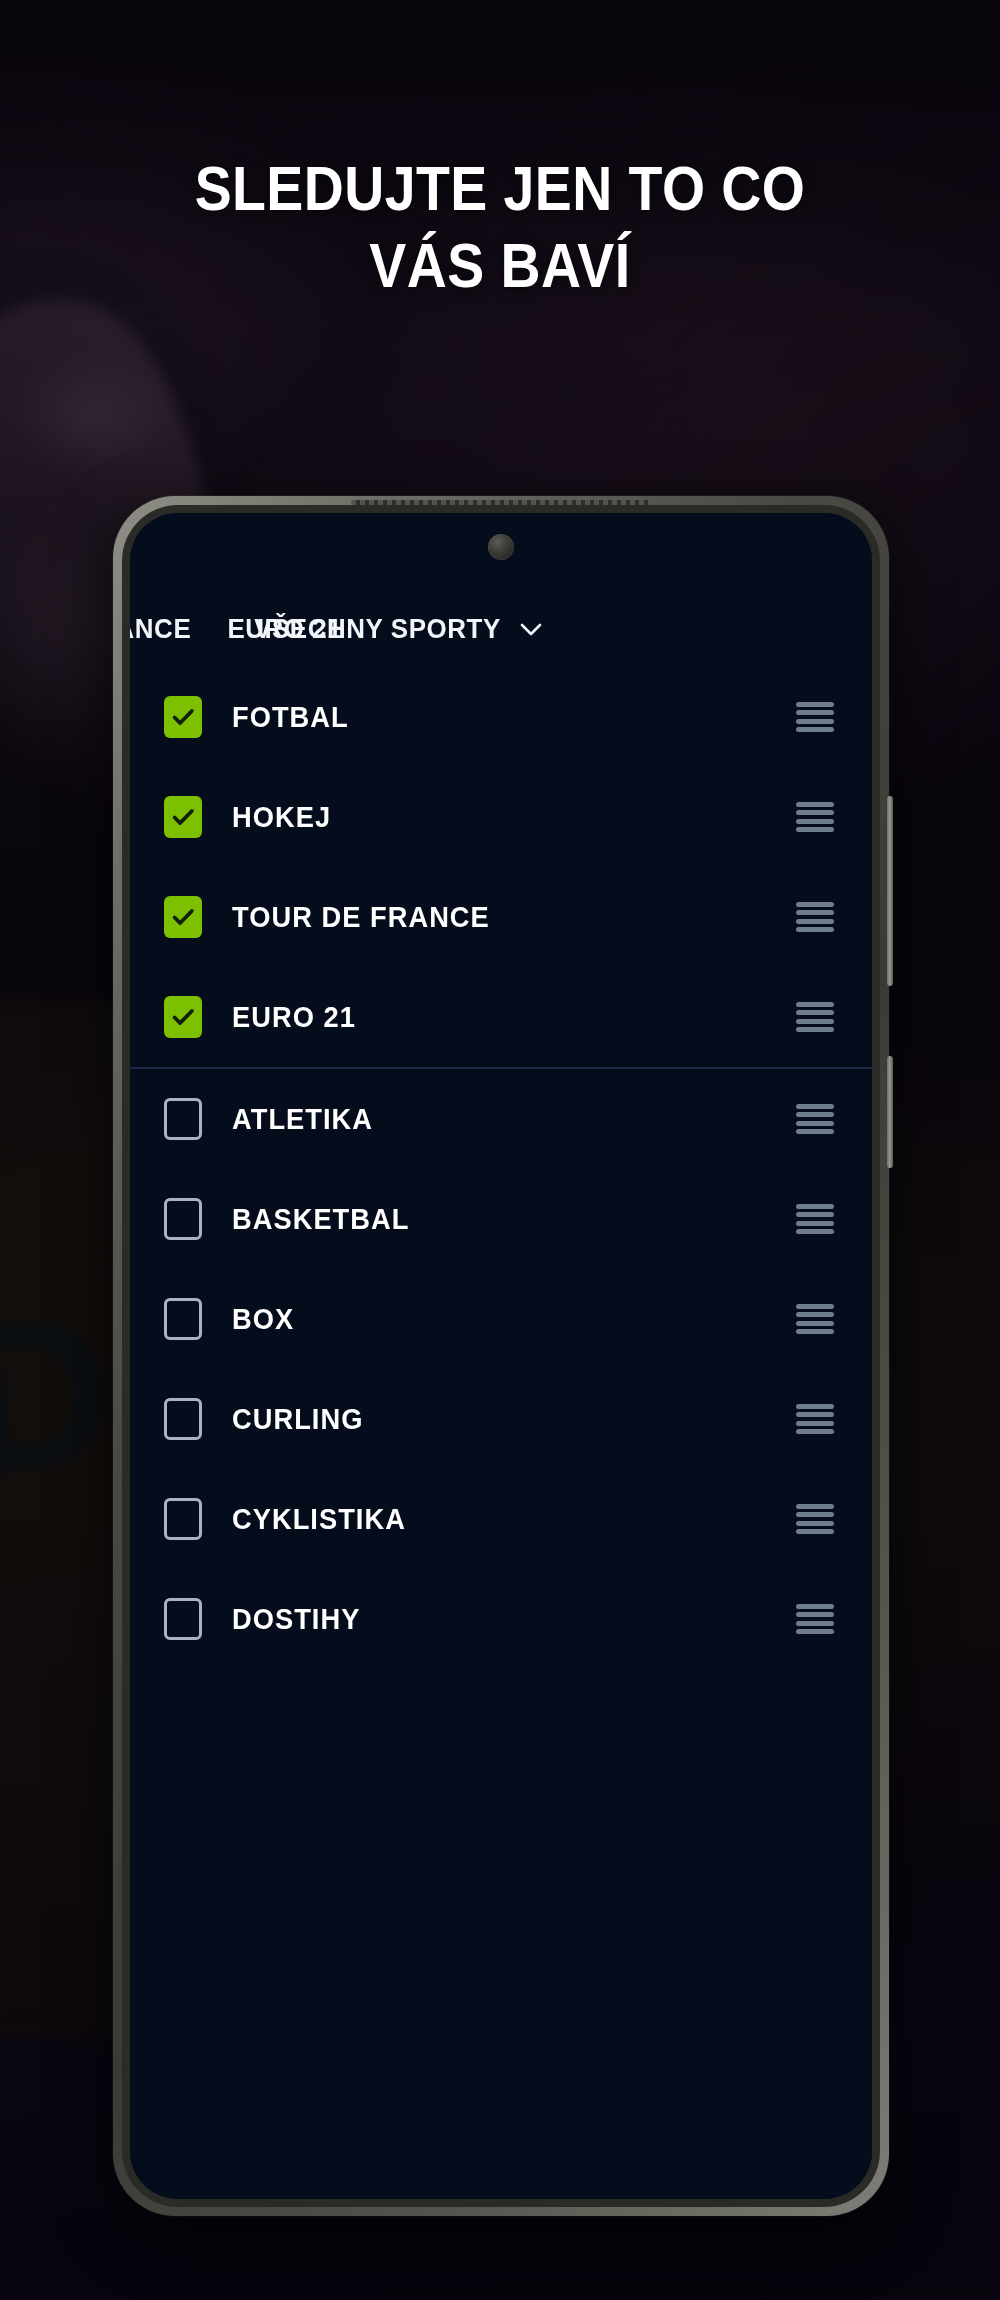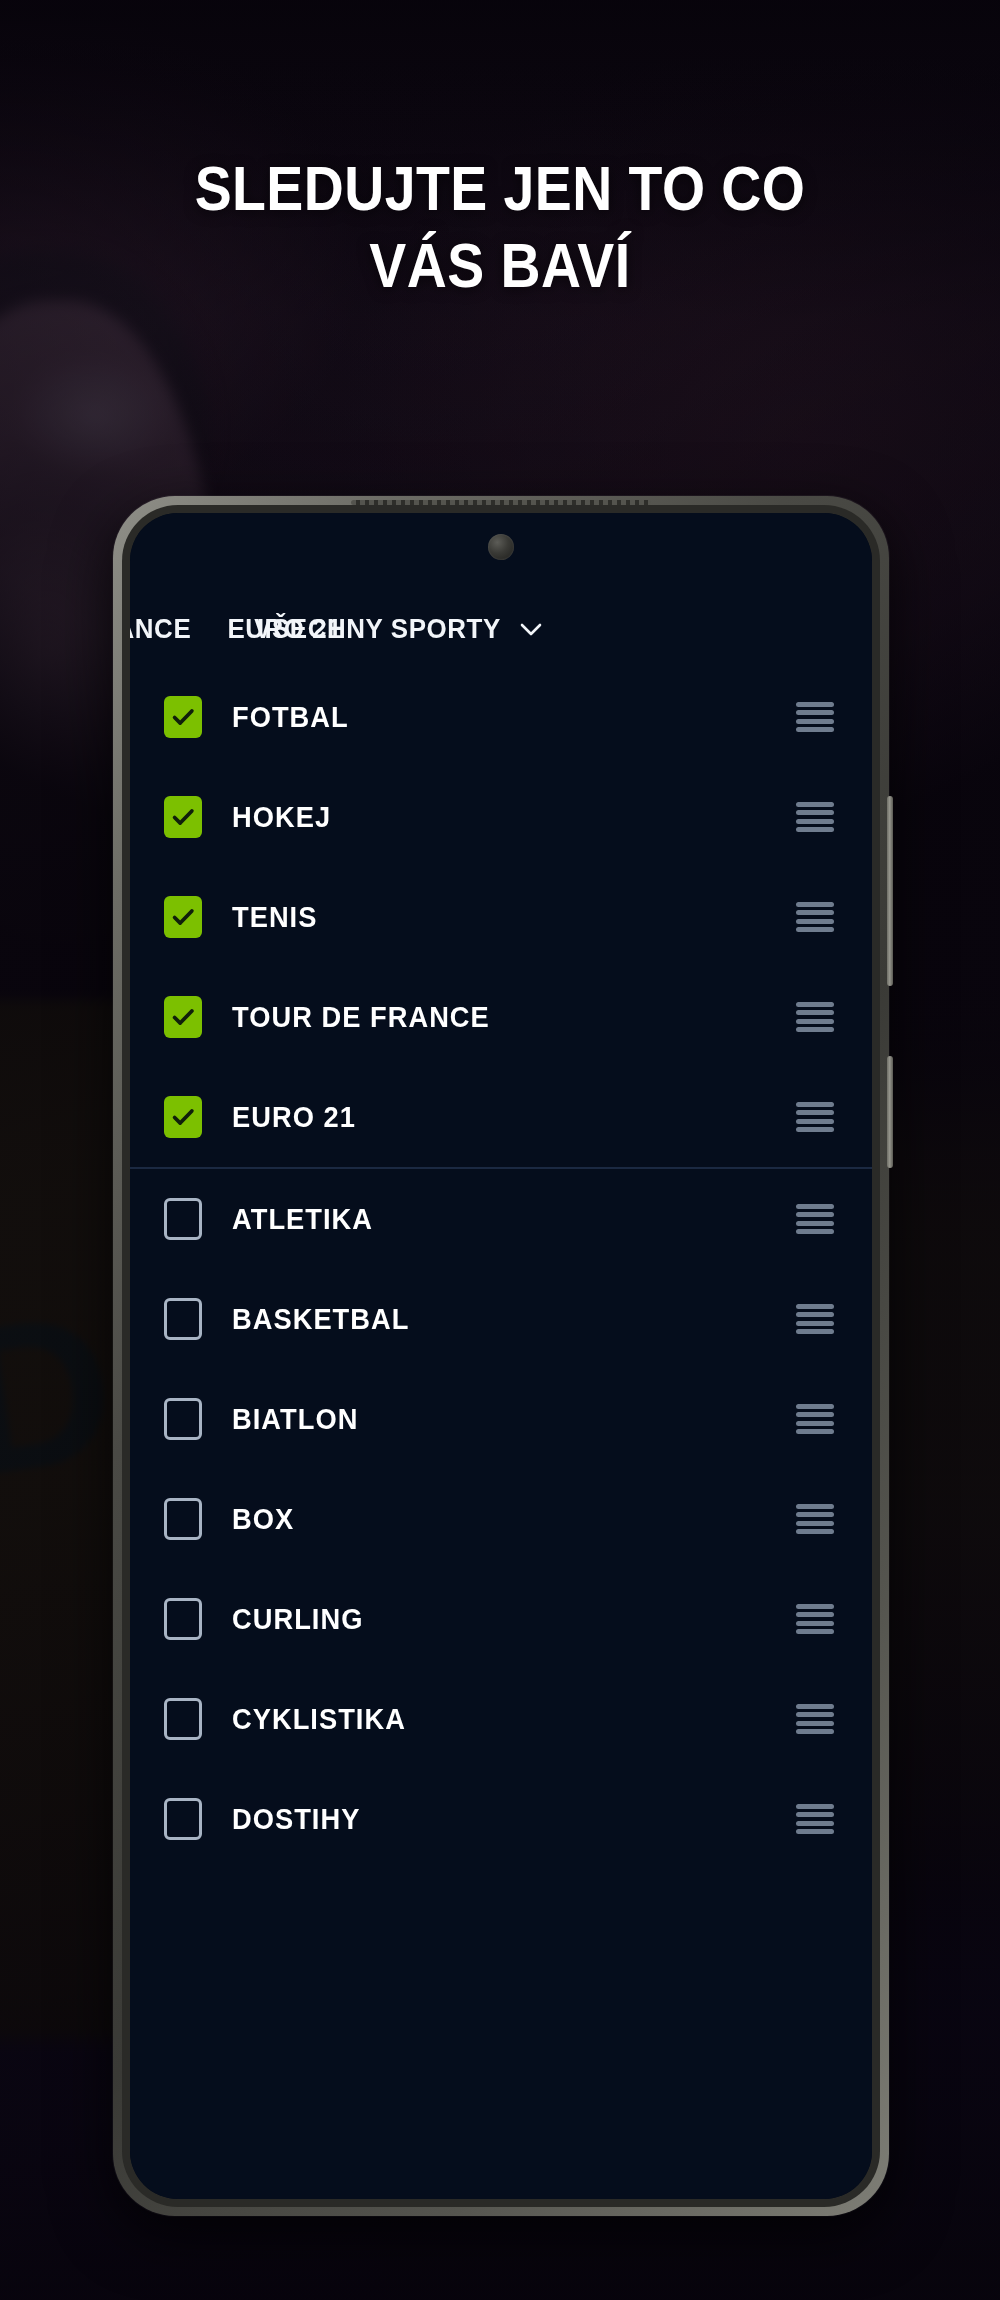--- a/index.html
+++ b/index.html
@@ -375,48 +375,34 @@
                   <span></span>
                   <span></span>
                 </div>
               </div>
               <div class="sport-row">
                 <div class="cb cb--on">
                   <svg viewBox="0 0 30 30" width="28" height="28" aria-hidden="true">
                     <path d="M6 15.5 L12 21.5 L24.5 8.5" fill="none" stroke="#10200a" stroke-width="4" stroke-linecap="round" stroke-linejoin="round"></path>
                   </svg>
                 </div>
-                <div class="sport-label">TENIS</div>
+                <div class="sport-label">TOUR DE FRANCE</div>
                 <div class="drag">
                   <span></span>
                   <span></span>
                   <span></span>
                   <span></span>
                 </div>
               </div>
               <div class="sport-row">
                 <div class="cb cb--on">
                   <svg viewBox="0 0 30 30" width="28" height="28" aria-hidden="true">
                     <path d="M6 15.5 L12 21.5 L24.5 8.5" fill="none" stroke="#10200a" stroke-width="4" stroke-linecap="round" stroke-linejoin="round"></path>
                   </svg>
                 </div>
-                <div class="sport-label">TOUR DE FRANCE</div>
-                <div class="drag">
-                  <span></span>
-                  <span></span>
-                  <span></span>
-                  <span></span>
-                </div>
-              </div>
-              <div class="sport-row">
-                <div class="cb cb--on">
-                  <svg viewBox="0 0 30 30" width="28" height="28" aria-hidden="true">
-                    <path d="M6 15.5 L12 21.5 L24.5 8.5" fill="none" stroke="#10200a" stroke-width="4" stroke-linecap="round" stroke-linejoin="round"></path>
-                  </svg>
-                </div>
                 <div class="sport-label">EURO 21</div>
                 <div class="drag">
                   <span></span>
                   <span></span>
                   <span></span>
                   <span></span>
                 </div>
               </div>
             </div>
           <div class="sport-group" id="group-available">
@@ -426,30 +412,20 @@
                 <div class="drag">
                   <span></span>
                   <span></span>
                   <span></span>
                   <span></span>
                 </div>
               </div>
               <div class="sport-row">
                 <div class="cb cb--off"></div>
                 <div class="sport-label">BASKETBAL</div>
-                <div class="drag">
-                  <span></span>
-                  <span></span>
-                  <span></span>
-                  <span></span>
-                </div>
-              </div>
-              <div class="sport-row">
-                <div class="cb cb--off"></div>
-                <div class="sport-label">BIATLON</div>
                 <div class="drag">
                   <span></span>
                   <span></span>
                   <span></span>
                   <span></span>
                 </div>
               </div>
               <div class="sport-row">
                 <div class="cb cb--off"></div>
                 <div class="sport-label">BOX</div>

